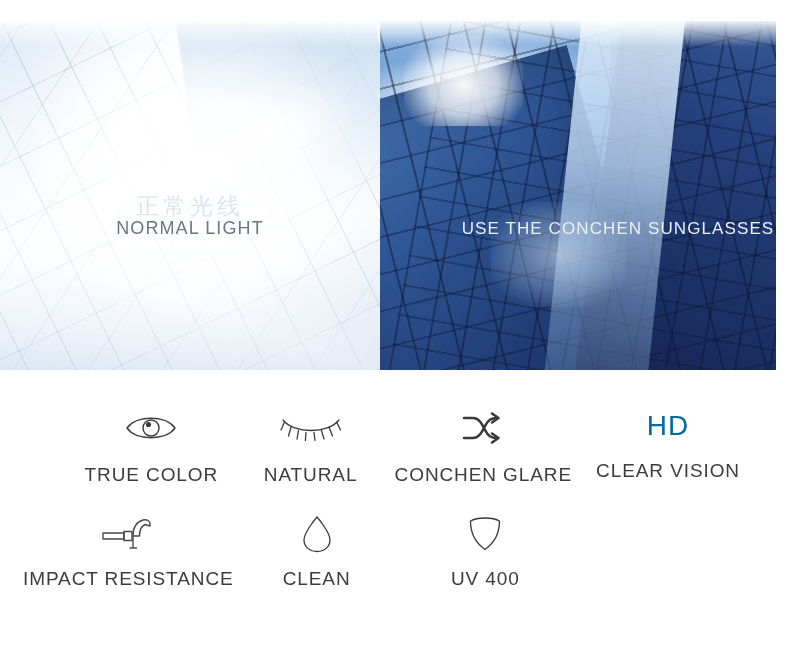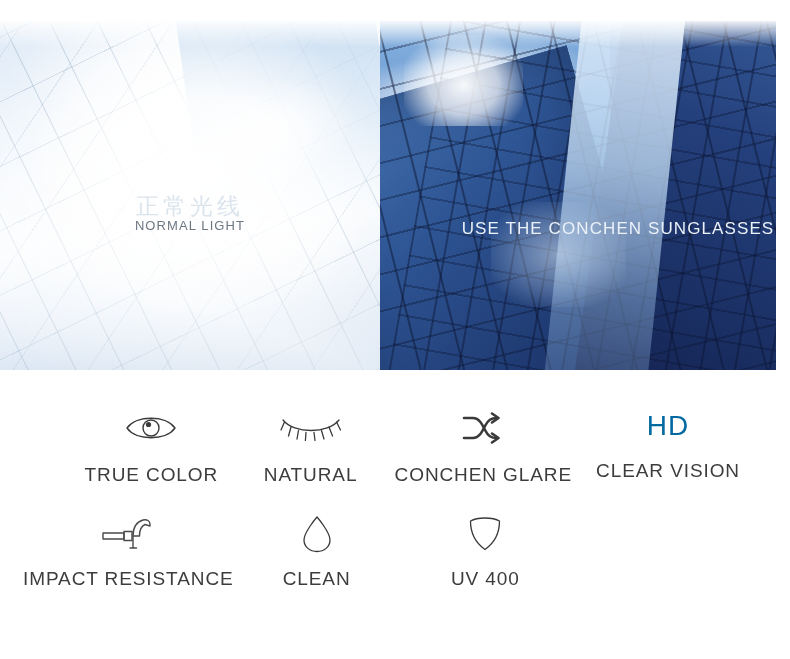--- a/index.html
+++ b/index.html
@@ -212,21 +212,21 @@
     width: 380px;
     font-size: 23px;
     letter-spacing: 4px;
     color: rgba(190,205,222,0.55);
     font-family: "DejaVu Sans", sans-serif;
   }
   .cap-left-en {
     left: 0;
     top: 197px;
     width: 380px;
-    font-size: 13px;
+    font-size: 18px;
     letter-spacing: 1.1px;
     color: #6c7782;
     font-family: "Liberation Sans", sans-serif;
   }
   .cap-right-en {
     left: 380px;
     top: 198px;
     width: 476px;
     font-size: 17px;
     letter-spacing: 1.1px;

